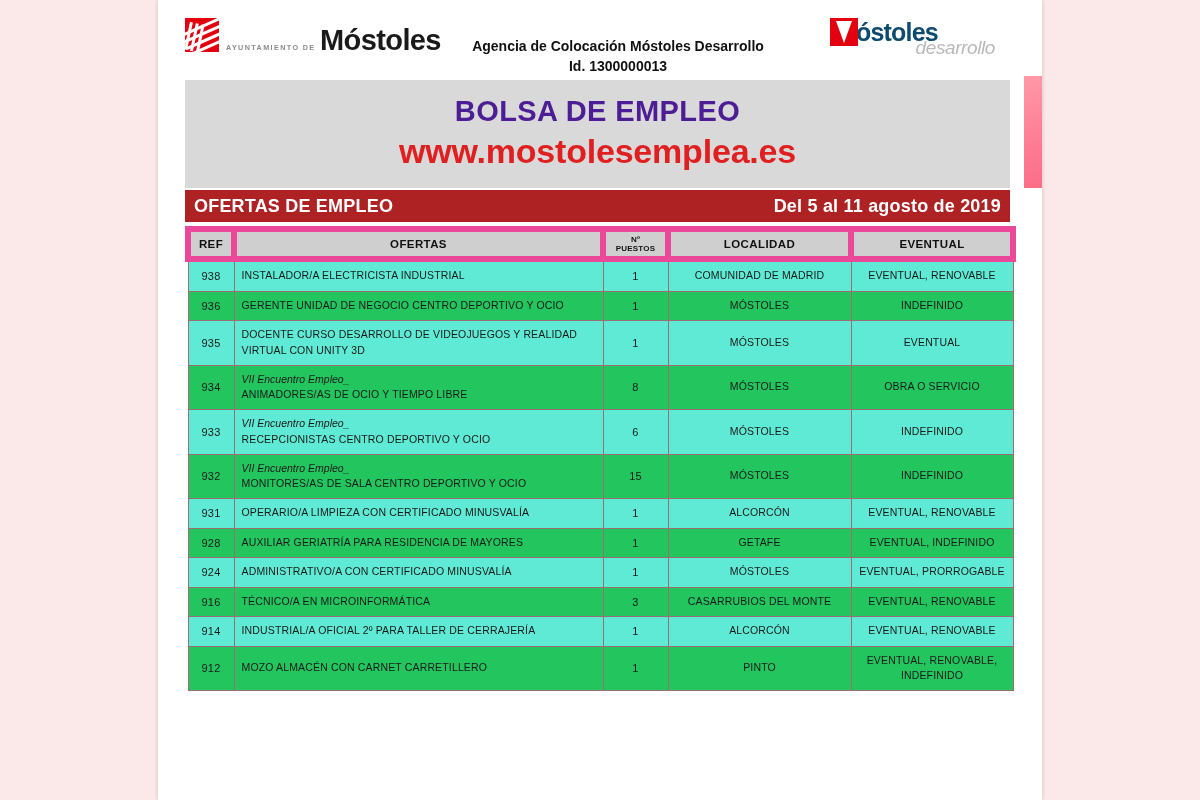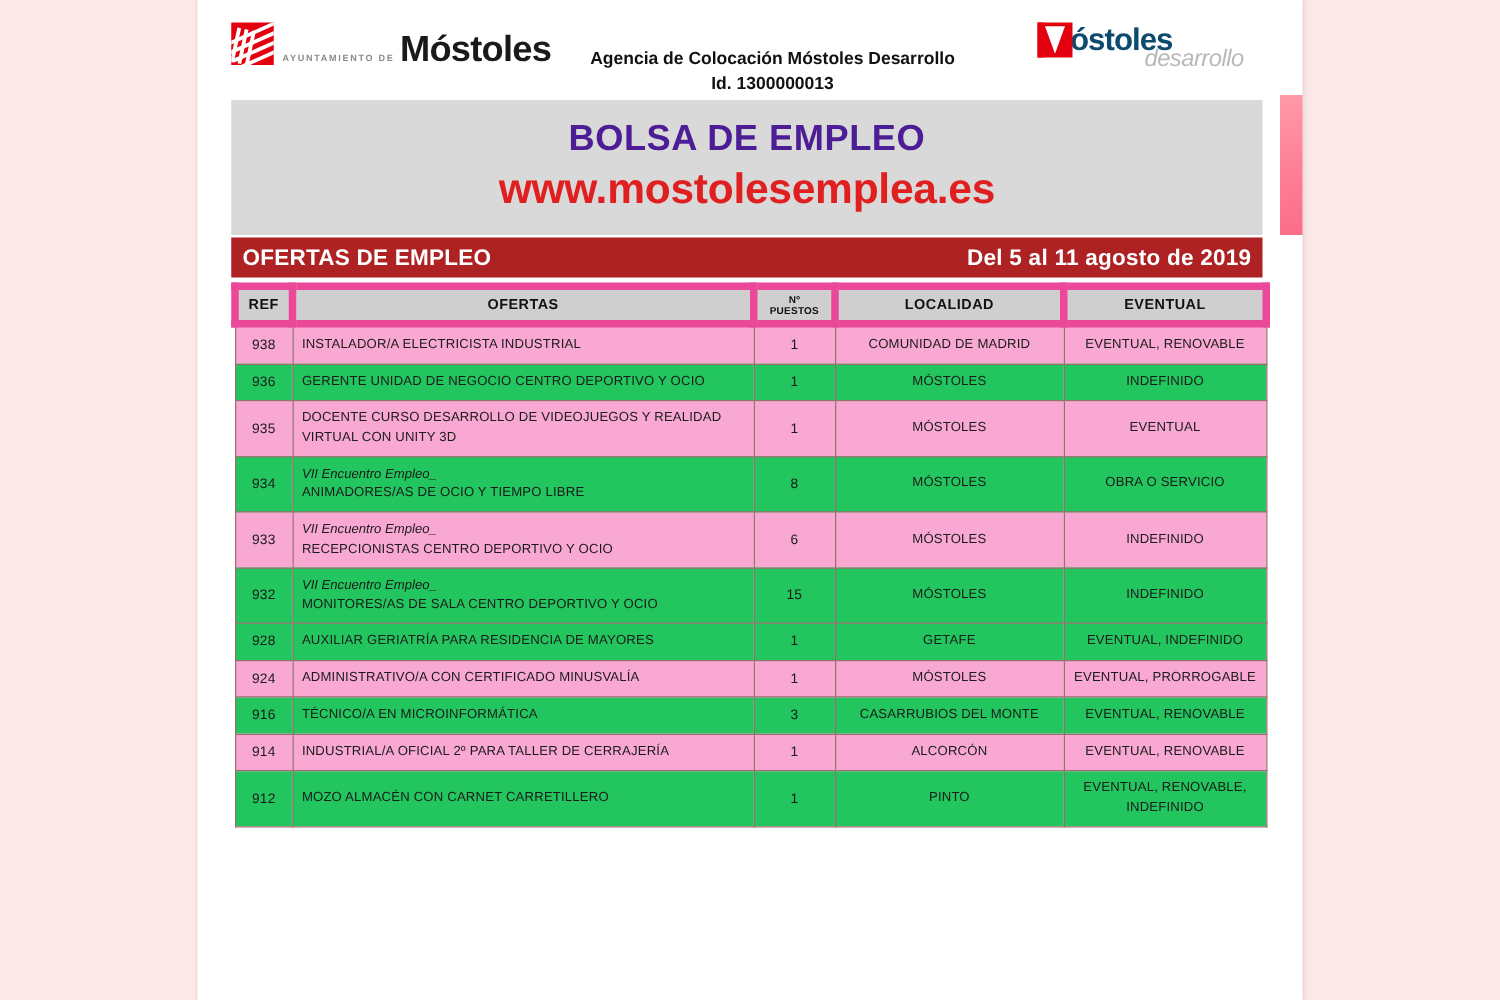--- a/index.html
+++ b/index.html
@@ -277,21 +277,21 @@
 
   tbody td {
     border: 1px solid #9a6f6f;
     font-size: 10.5px;
     color: #1a1a1a;
     padding: 6px 7px;
     vertical-align: middle;
     line-height: 1.5;
     letter-spacing: .15px;
   }
-  tbody tr.odd td { background: #f9a8d4; }
+  tbody tr.odd td { background: #5eead4; }
   tbody tr.even td { background: #22c55e; }
 
   td.ref  { text-align: center; font-size: 11px; }
   td.ofe  { text-align: left; }
   td.pue  { text-align: center; font-size: 11px; }
   td.loc  { text-align: center; }
   td.con  { text-align: center; }
 
   td.ofe .tag {
     display: block;
@@ -421,20 +421,29 @@
             <tr class="even">
               <td class="ref">932</td>
               <td class="ofe">
                 <span class="tag">VII Encuentro Empleo_</span>
                 <span class="main">MONITORES/AS DE SALA CENTRO DEPORTIVO Y OCIO</span>
               </td>
               <td class="pue">15</td>
               <td class="loc">MÓSTOLES</td>
               <td class="con">INDEFINIDO</td>
             </tr>
+            <tr class="odd">
+              <td class="ref">931</td>
+              <td class="ofe">
+                <span class="main">OPERARIO/A LIMPIEZA CON CERTIFICADO MINUSVALÍA</span>
+              </td>
+              <td class="pue">1</td>
+              <td class="loc">ALCORCÓN</td>
+              <td class="con">EVENTUAL, RENOVABLE</td>
+            </tr>
             <tr class="even">
               <td class="ref">928</td>
               <td class="ofe">
                 <span class="main">AUXILIAR GERIATRÍA PARA RESIDENCIA DE MAYORES</span>
               </td>
               <td class="pue">1</td>
               <td class="loc">GETAFE</td>
               <td class="con">EVENTUAL, INDEFINIDO</td>
             </tr>
             <tr class="odd">

